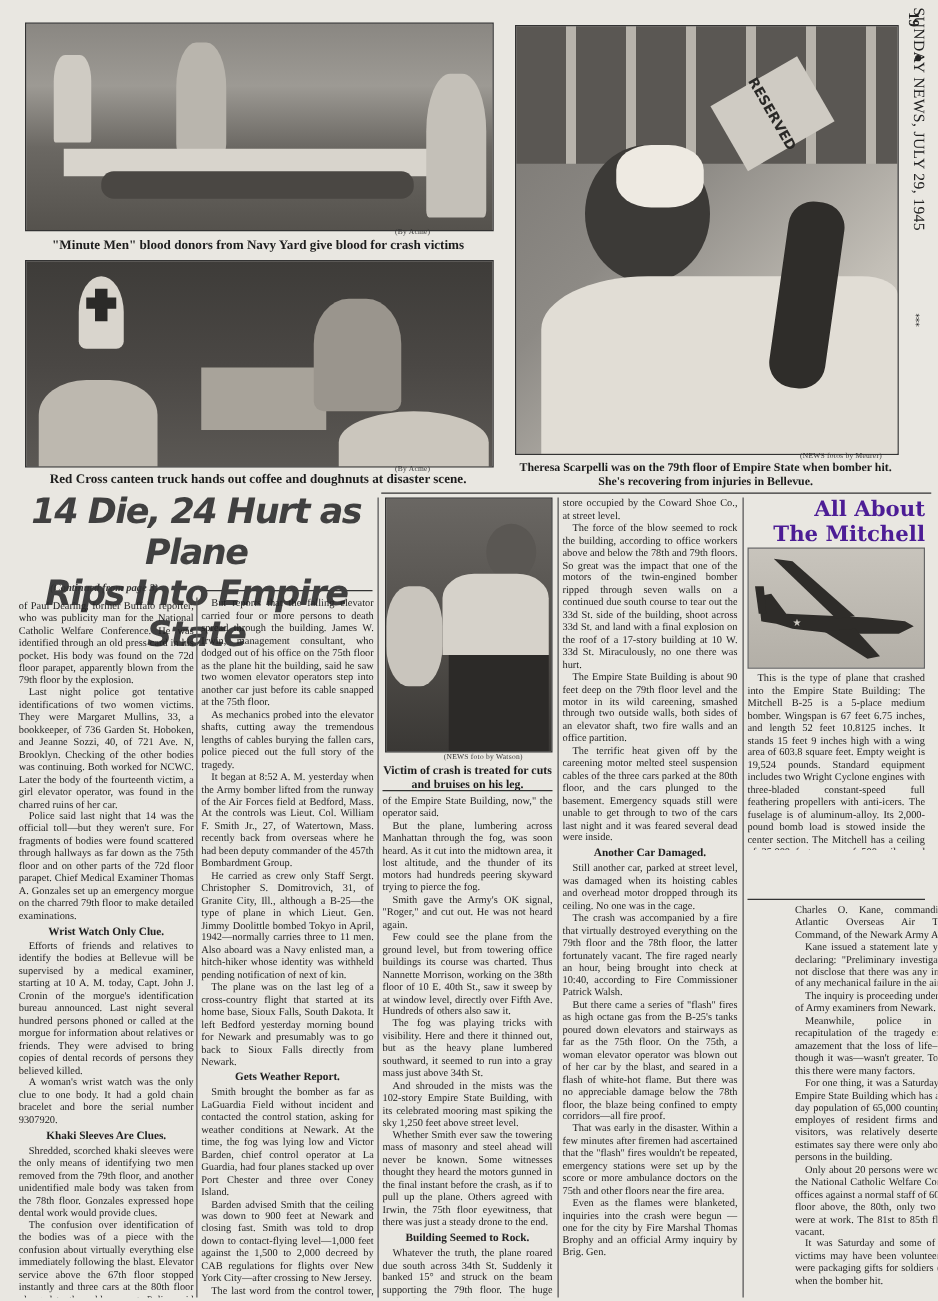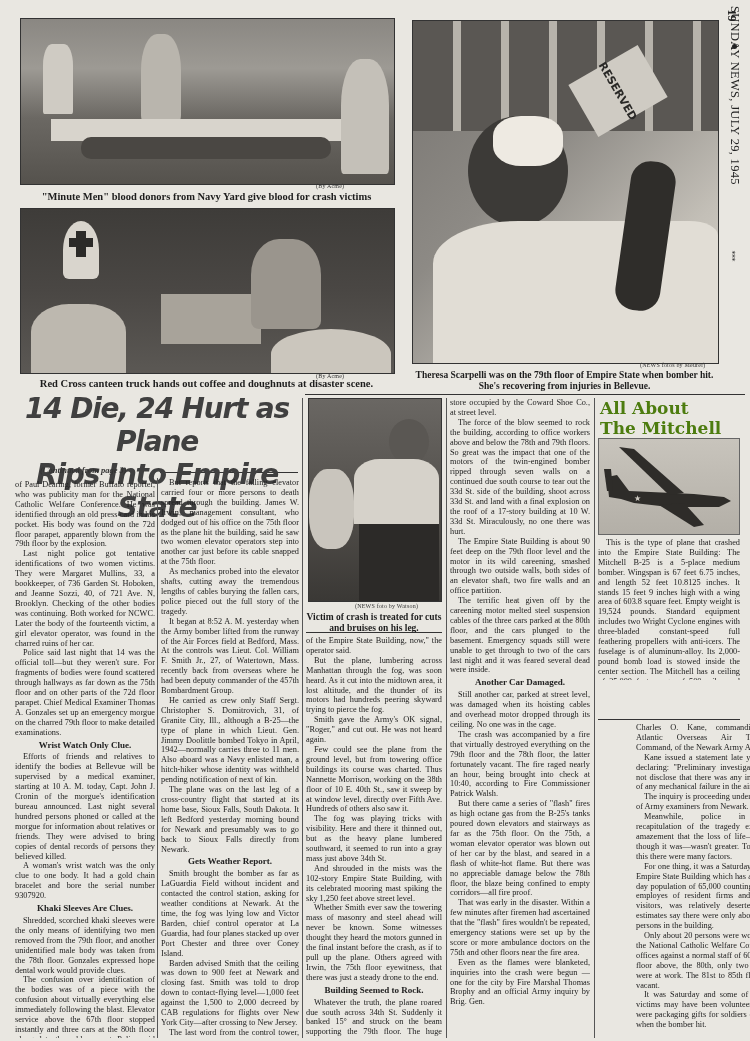--- a/index.html
+++ b/index.html
@@ -42,22 +42,22 @@
   .col {
     position:absolute; font-family:"Liberation Serif", serif; font-size:8.3px; line-height:9.9px;
     text-align:justify; color:#222; overflow:hidden;
   }
   .col p { margin:0; text-indent:8px; }
   .col p.first { text-indent:0; }
   .col .sub { text-align:center; font-weight:bold; font-size:9px; margin:3px 0 2px 0; text-indent:0; }
   .rule-h { position:absolute; height:0; border-top:1.5px solid #333; }
   .rule-v { position:absolute; width:0; border-left:1px solid #555; }
   .sidebar-title {
-    position:absolute; left:600px; top:398px; width:140px; text-align:left;
-    font-family:"DejaVu Serif", serif; font-weight:bold; font-size:17px; line-height:20px; color:#4d7c0f;
+    position:absolute; left:600px; top:398px; width:140px; text-align:right;
+    font-family:"DejaVu Serif", serif; font-weight:bold; font-size:17px; line-height:20px; color:#4c1d95;
   }
 </style>
 </head>
 <body>
 
 <div class="photo" style="left:20px;top:18px;width:373px;height:165px;background:linear-gradient(180deg,#8a8782 0%,#9d9a94 30%,#6b6863 60%,#55524d 100%);">
   <div class="shape" style="left:120px;top:15px;width:40px;height:90px;background:#b9b5ad;border-radius:40% 40% 10% 10%;"></div>
   <div class="shape" style="left:22px;top:25px;width:30px;height:70px;background:#cfcbc3;border-radius:30% 30% 5% 5%;"></div>
   <div class="shape" style="left:30px;top:100px;width:300px;height:22px;background:#d8d4cc;"></div>
   <div class="shape" style="left:60px;top:118px;width:250px;height:22px;background:#4a4743;border-radius:10px;"></div>

